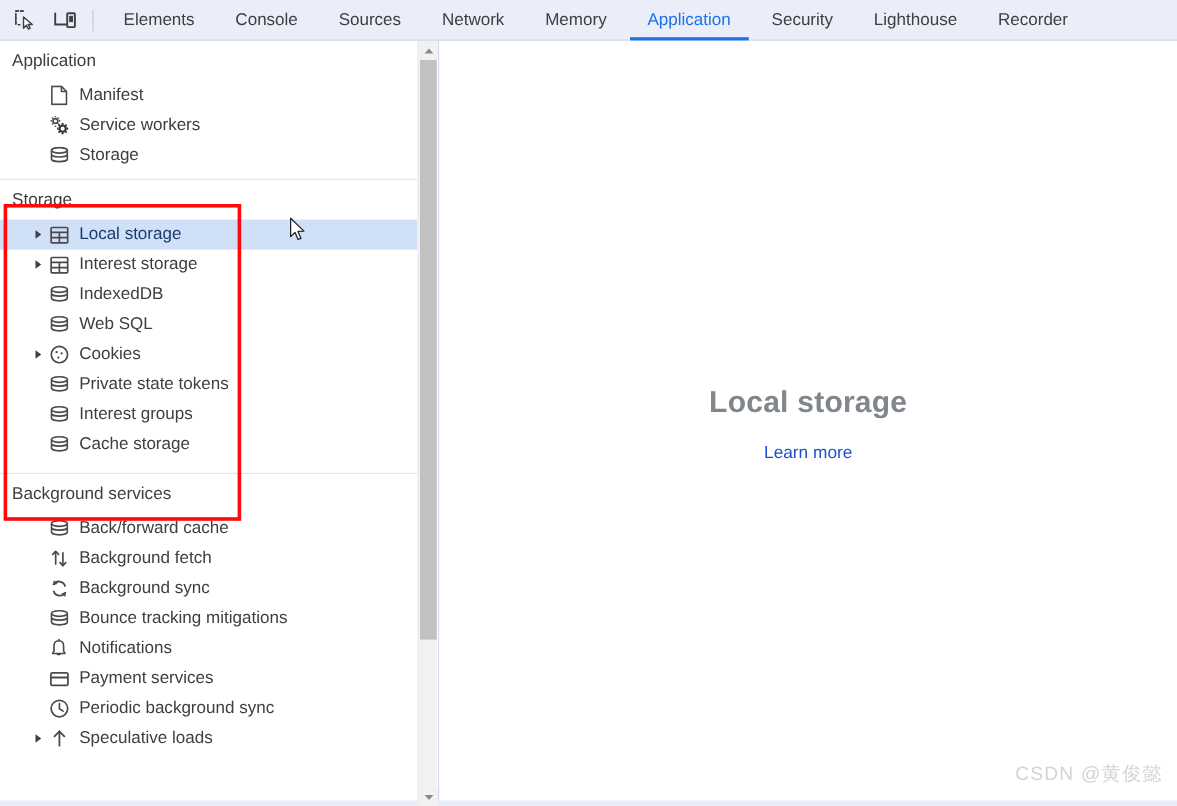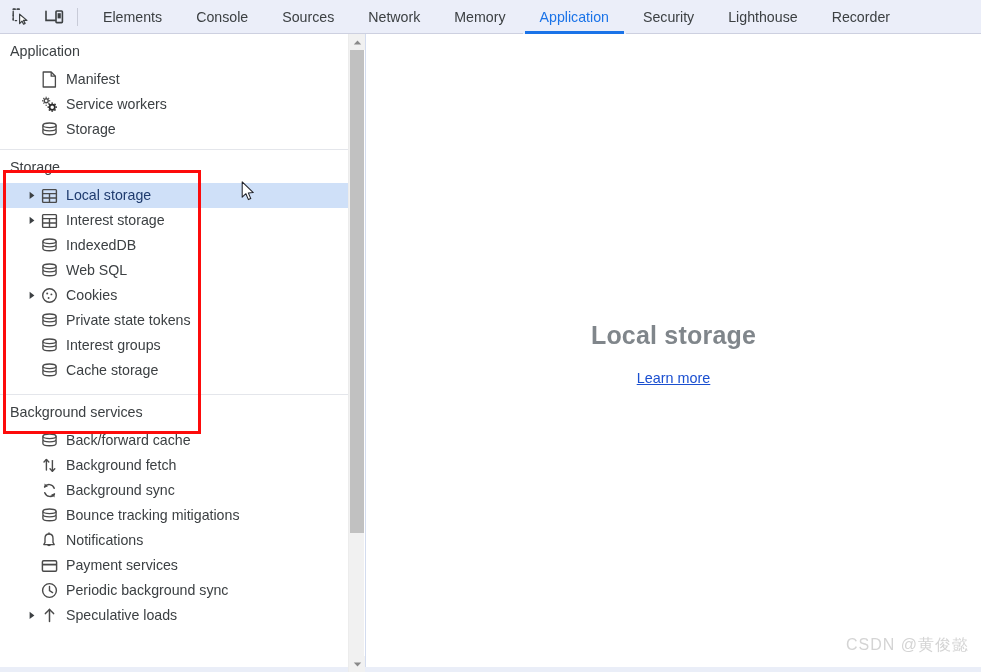--- a/index.html
+++ b/index.html
@@ -200,21 +200,20 @@
   .main-title {
     font-size: 25px;
     font-weight: bold;
     color: #80868b;
     letter-spacing: 0.2px;
   }
   .main-link {
     margin-top: 20px;
     font-size: 14.4px;
     color: #1a4fd0;
-    text-decoration: underline;
     cursor: pointer;
   }
 
   
   .watermark {
     position: absolute;
     right: 12px;
     bottom: 16px;
     font-size: 16px;
     color: #d4d4d4;

